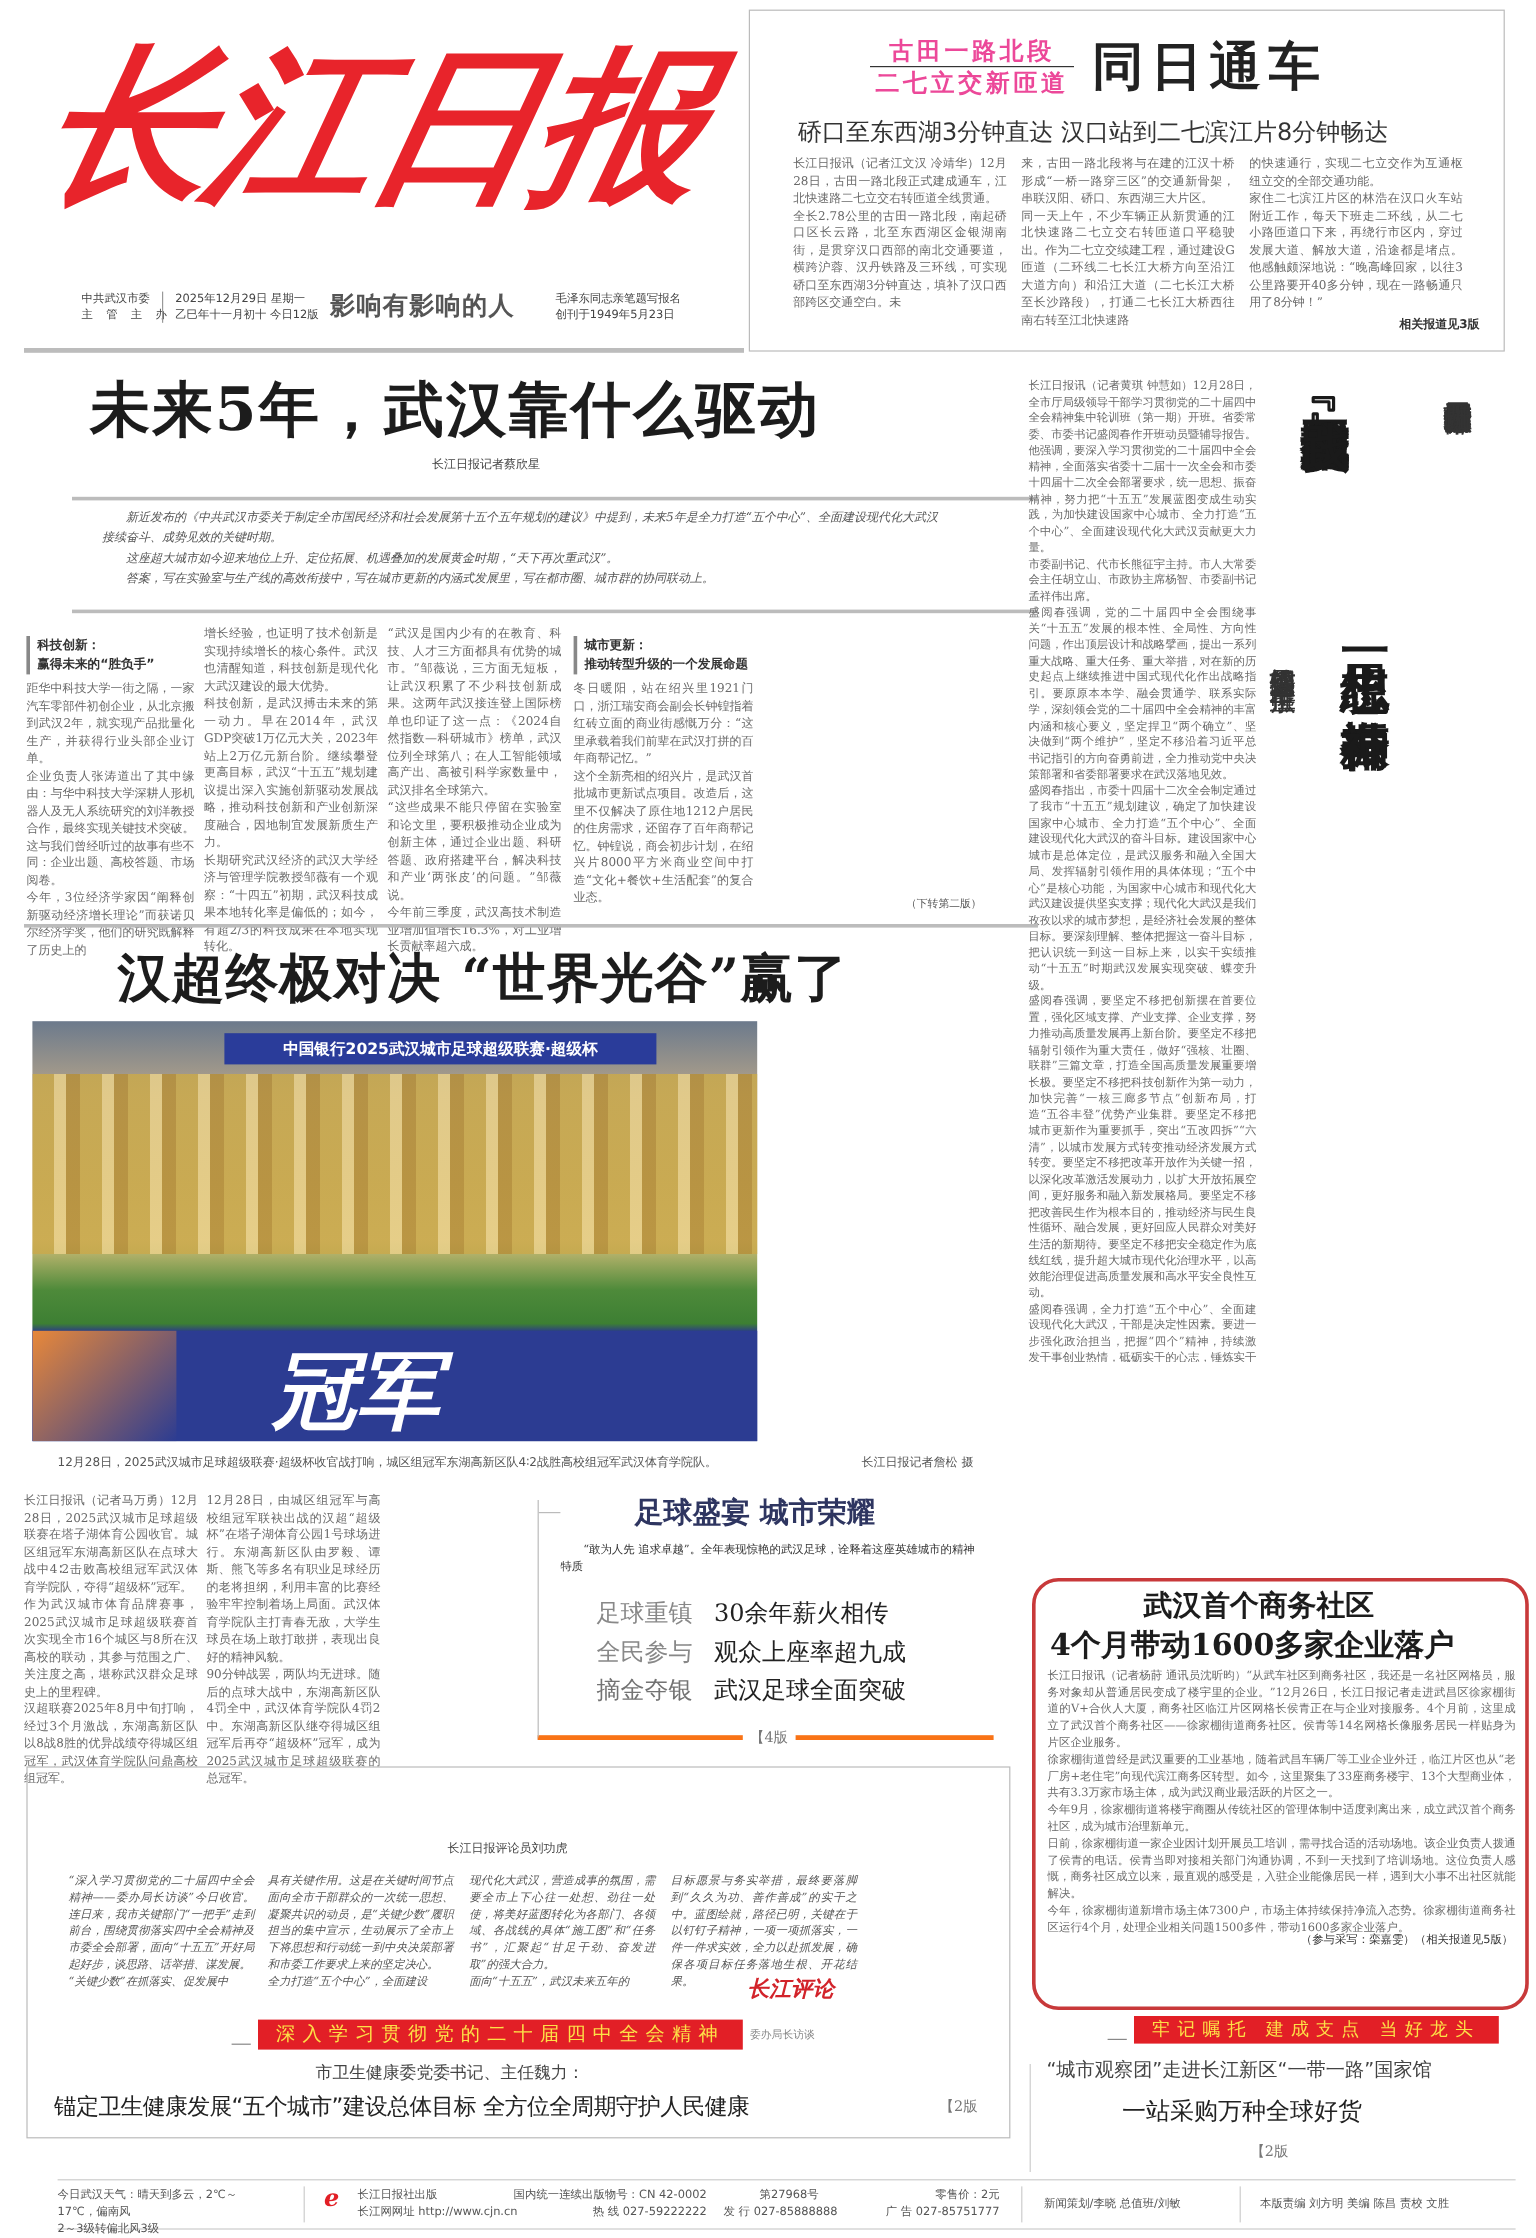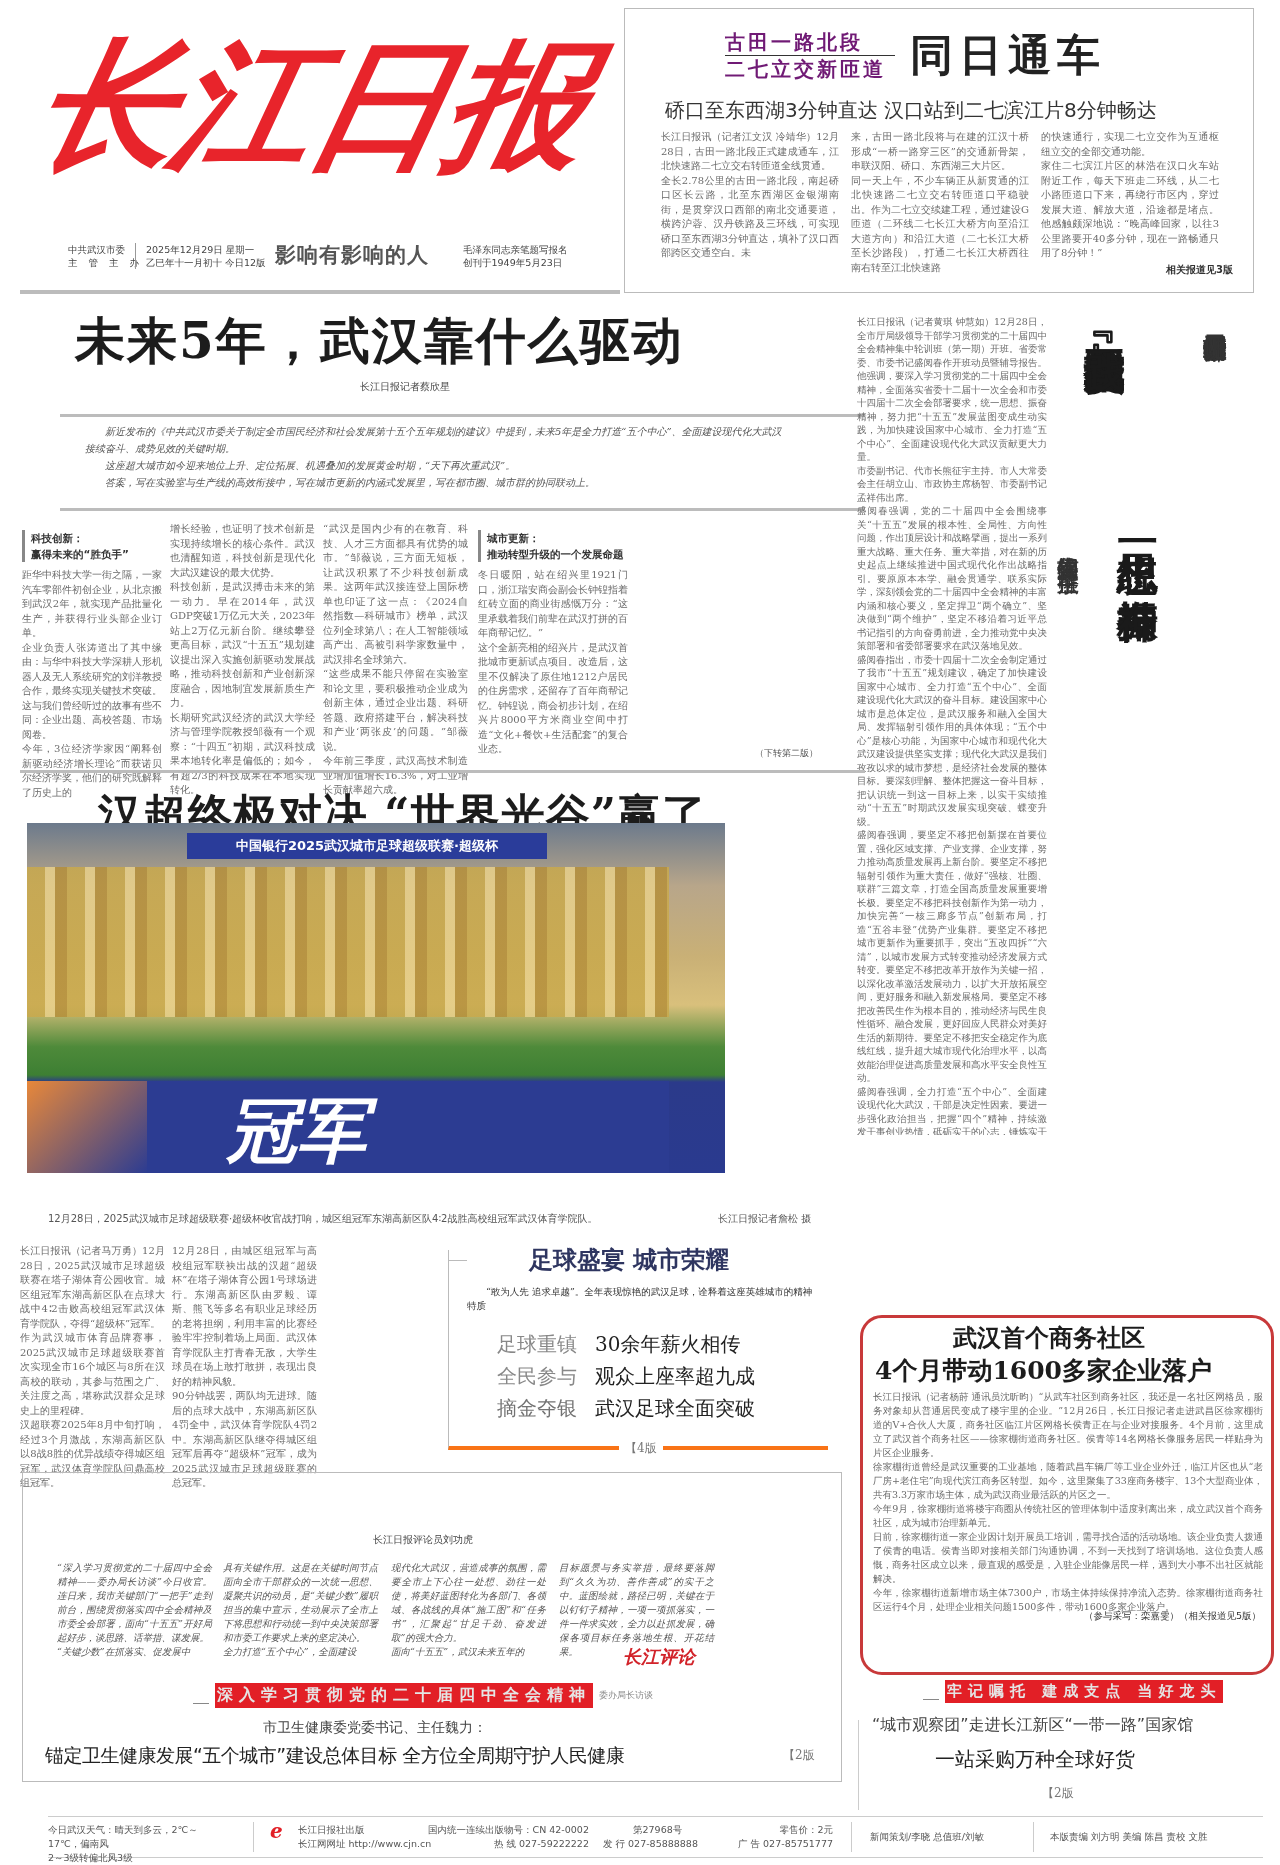--- a/index.html
+++ b/index.html
@@ -5,32 +5,32 @@
 *{box-sizing:border-box;margin:0;padding:0}
 body{width:1280px;height:1865px;background:#fff;font-family:"DejaVu Serif","Liberation Serif",serif;color:#333;position:relative;overflow:hidden}
 .abs{position:absolute}
 .body-text{font-size:10px;line-height:14.5px;color:#6a6a6a;text-align:justify}
 .col{position:absolute}
 .hr{position:absolute;background:#bcbcbc;height:4px}
 .masthead-logo{left:40px;top:20px;width:560px;height:170px;display:flex;align-items:center;gap:34px;color:#e8242b;font-family:"DejaVu Serif",serif;font-weight:bold;font-style:italic;font-size:140px;line-height:1;transform:skewX(-12deg);letter-spacing:-4px}
 .meta-small{font-family:"DejaVu Sans",sans-serif;font-size:9.5px;color:#444;line-height:13px}
 .slogan{font-family:"DejaVu Serif",serif;font-size:21px;font-weight:bold;color:#555;letter-spacing:1px}
 .box-top{left:624px;top:8px;width:630px;height:285px;border:1.5px solid #bbb}
-.lead-kicker{font-family:"DejaVu Serif",serif;font-size:20px;font-weight:bold;color:#701a75;line-height:26px;text-align:left;letter-spacing:3px}
+.lead-kicker{font-family:"DejaVu Serif",serif;font-size:20px;font-weight:bold;color:#ec4899;line-height:26px;text-align:center;letter-spacing:3px}
 .lead-title{font-family:"DejaVu Serif",serif;font-size:43px;font-weight:bold;color:#222;letter-spacing:6px}
 .lead-sub{font-family:"DejaVu Sans",sans-serif;font-size:20px;color:#333}
 .big-headline{font-family:"DejaVu Serif",serif;font-weight:bold;color:#1c1c1c}
 .byline{font-family:"DejaVu Sans",sans-serif;font-size:10px;color:#444;text-align:center}
 .intro{font-family:"DejaVu Serif",serif;font-style:italic;font-size:10px;line-height:17px;color:#555}
 .subhead{border-left:3px solid #888;padding-left:6px;font-family:"DejaVu Sans",sans-serif;font-weight:bold;font-size:10.5px;line-height:16px;color:#333}
 .vert{writing-mode:vertical-rl;text-orientation:upright;font-family:"DejaVu Sans",sans-serif}
-.photo{left:27px;top:823px;width:698px;height:350px;overflow:hidden;background:linear-gradient(180deg,#6c7a8c 0%,#b8a68a 18%,#c9b076 38%,#d9c07c 52%,#4e8a3a 64%,#3d7f33 72%,#2b3a8a 74%,#2a3a8f 100%)}
+.photo{left:27px;top:851px;width:604px;height:350px;overflow:hidden;background:linear-gradient(180deg,#6c7a8c 0%,#b8a68a 18%,#c9b076 38%,#d9c07c 52%,#4e8a3a 64%,#3d7f33 72%,#2b3a8a 74%,#2a3a8f 100%)}
 .caption{font-family:"DejaVu Sans",sans-serif;font-size:10px;color:#555}
 .redbox{left:860px;top:1315px;width:414px;height:360px;border:3px solid #c8393a;border-radius:22px}
-.red-banner{background:#e21f26;color:#e5e5e5;font-family:"DejaVu Sans",sans-serif;font-weight:bold;letter-spacing:6px;padding:2px 2px}
+.red-banner{background:#e21f26;color:#fde047;font-family:"DejaVu Sans",sans-serif;font-weight:normal;letter-spacing:6px;padding:2px 15px}
 .footer{left:48px;top:1816px;width:1215px;height:42px;border-top:1px solid #ccc;border-bottom:1px solid #ccc;font-family:"DejaVu Sans",sans-serif;font-size:9.5px;color:#555;line-height:14px}
 .arrow-mark{display:inline-block;width:16px;height:16px;border-bottom:1.5px solid #888;border-right:0;position:relative}
 </style>
 </head>
 <body>
 
 <div class="abs masthead-logo">
   <span>长江日报</span>
 </div>
 <div class="abs meta-small" style="left:68px;top:243px;">

